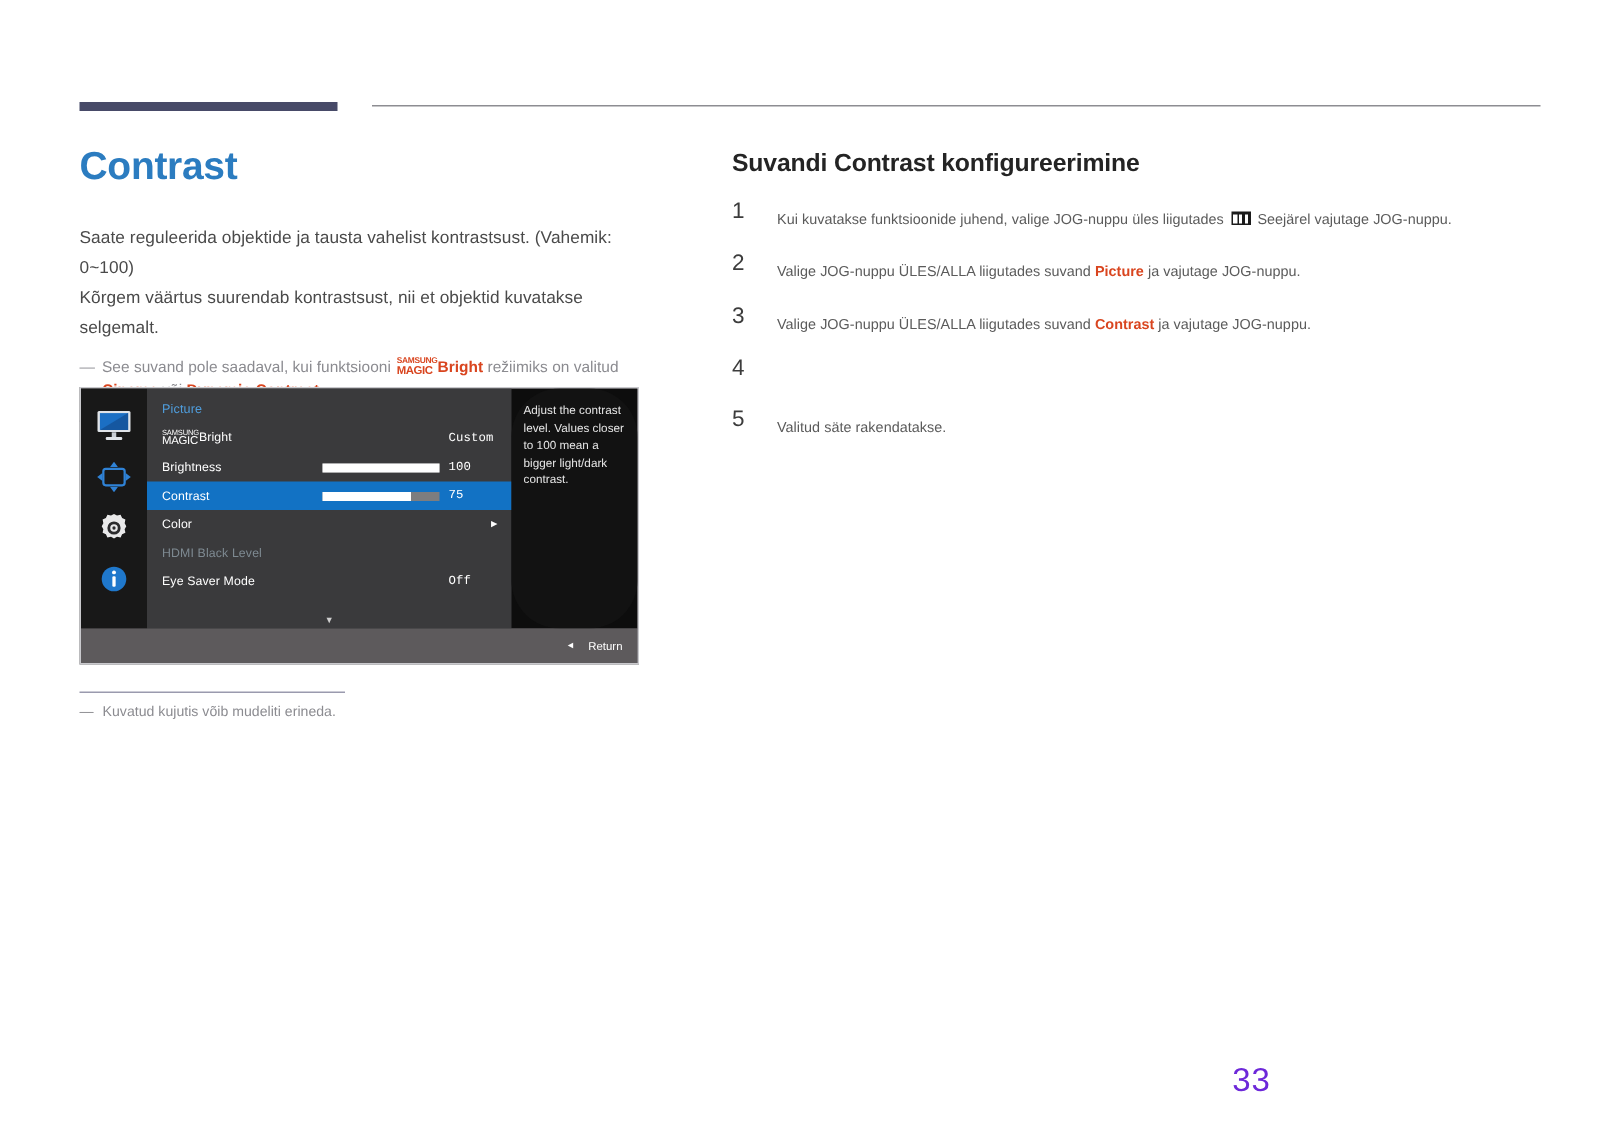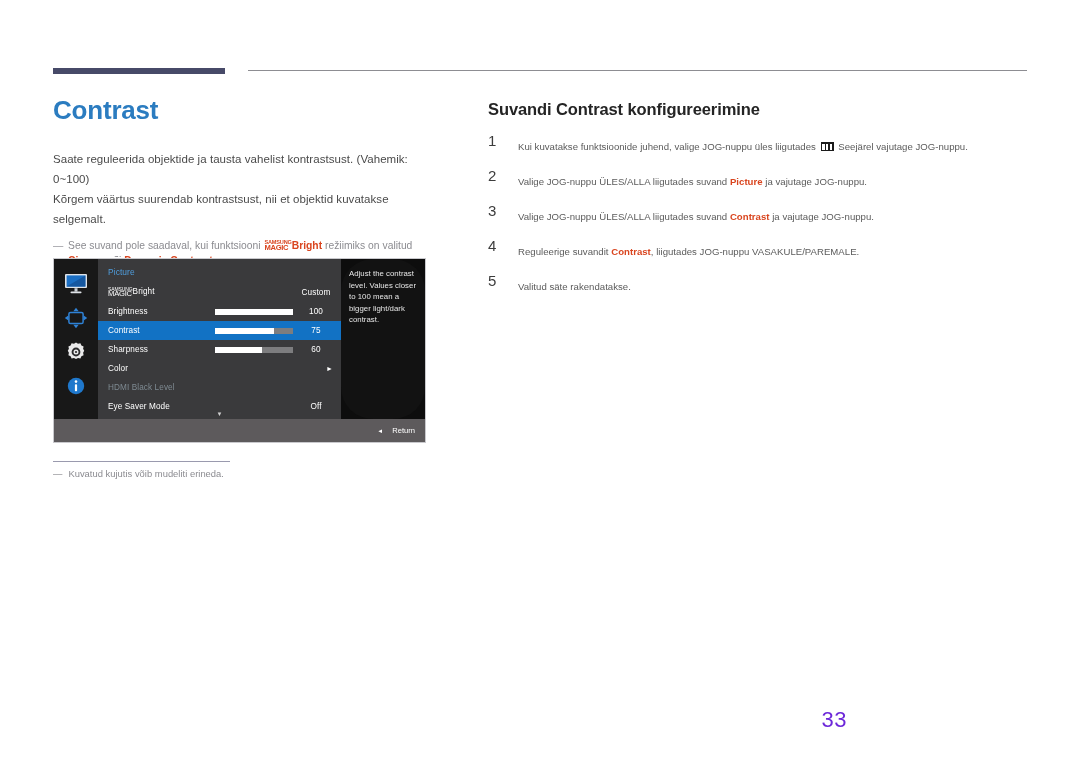--- a/index.html
+++ b/index.html
@@ -132,21 +132,22 @@
     color: #ffffff;
     letter-spacing: 0.1px;
   }
   .osd-row.selected { background: #1272c4; }
   .osd-row.disabled { color: #7e8a92; }
   .osd-row .lbl { flex: 0 0 auto; }
   .osd-row .spacer { flex: 1 1 auto; }
   .osd-row .val {
     flex: 0 0 auto;
     width: 34px;
-    text-align: center;
+    text-align: left;
+    font-family: Liberation Mono, monospace;
   }
   .osd-row .arrow { flex: 0 0 auto; width: 34px; text-align: right; font-size: 7px; }
   .bar {
     position: relative;
     width: 78px; height: 6px;
     background: #7d7d7f;
     margin-right: 6px;
     flex: 0 0 auto;
   }
   .bar .fill {
@@ -356,28 +357,20 @@
 
         <div class="osd-row selected">
           <span class="lbl">Contrast</span>
           <span class="spacer"></span>
           <span class="bar">
               <span class="fill" style="width: 75%;"></span>
             </span>
           <span class="val">75</span>
         </div>
 
-        <div class="osd-row">
-          <span class="lbl">Sharpness</span>
-          <span class="spacer"></span>
-          <span class="bar">
-              <span class="fill" style="width: 60%;"></span>
-            </span>
-          <span class="val">60</span>
-        </div>
 
         <div class="osd-row">
           <span class="lbl">Color</span>
           <span class="spacer"></span>
           <span class="arrow">►</span>
         </div>
 
         <div class="osd-row disabled">
           <span class="lbl">HDMI Black Level</span>
           <span class="spacer"></span>
@@ -420,21 +413,20 @@
       <span class="txt"><span>Valige JOG-nuppu ÜLES/ALLA liigutades suvand </span><b>Picture</b><span> ja vajutage JOG-nuppu.</span></span>
     </div>
 
     <div class="step">
       <span class="num">3</span>
       <span class="txt"><span>Valige JOG-nuppu ÜLES/ALLA liigutades suvand </span><b>Contrast</b><span> ja vajutage JOG-nuppu.</span></span>
     </div>
 
     <div class="step">
       <span class="num">4</span>
-      <span class="txt"><span>Reguleerige suvandit </span><b>Contrast</b><span>, liigutades JOG-nuppu VASAKULE/PAREMALE.</span></span>
     </div>
 
     <div class="step">
       <span class="num">5</span>
       <span class="txt"><span>Valitud säte rakendatakse.</span><b></b><span></span></span>
     </div>
   </div>
 
   <div class="page-num">33</div>
 

